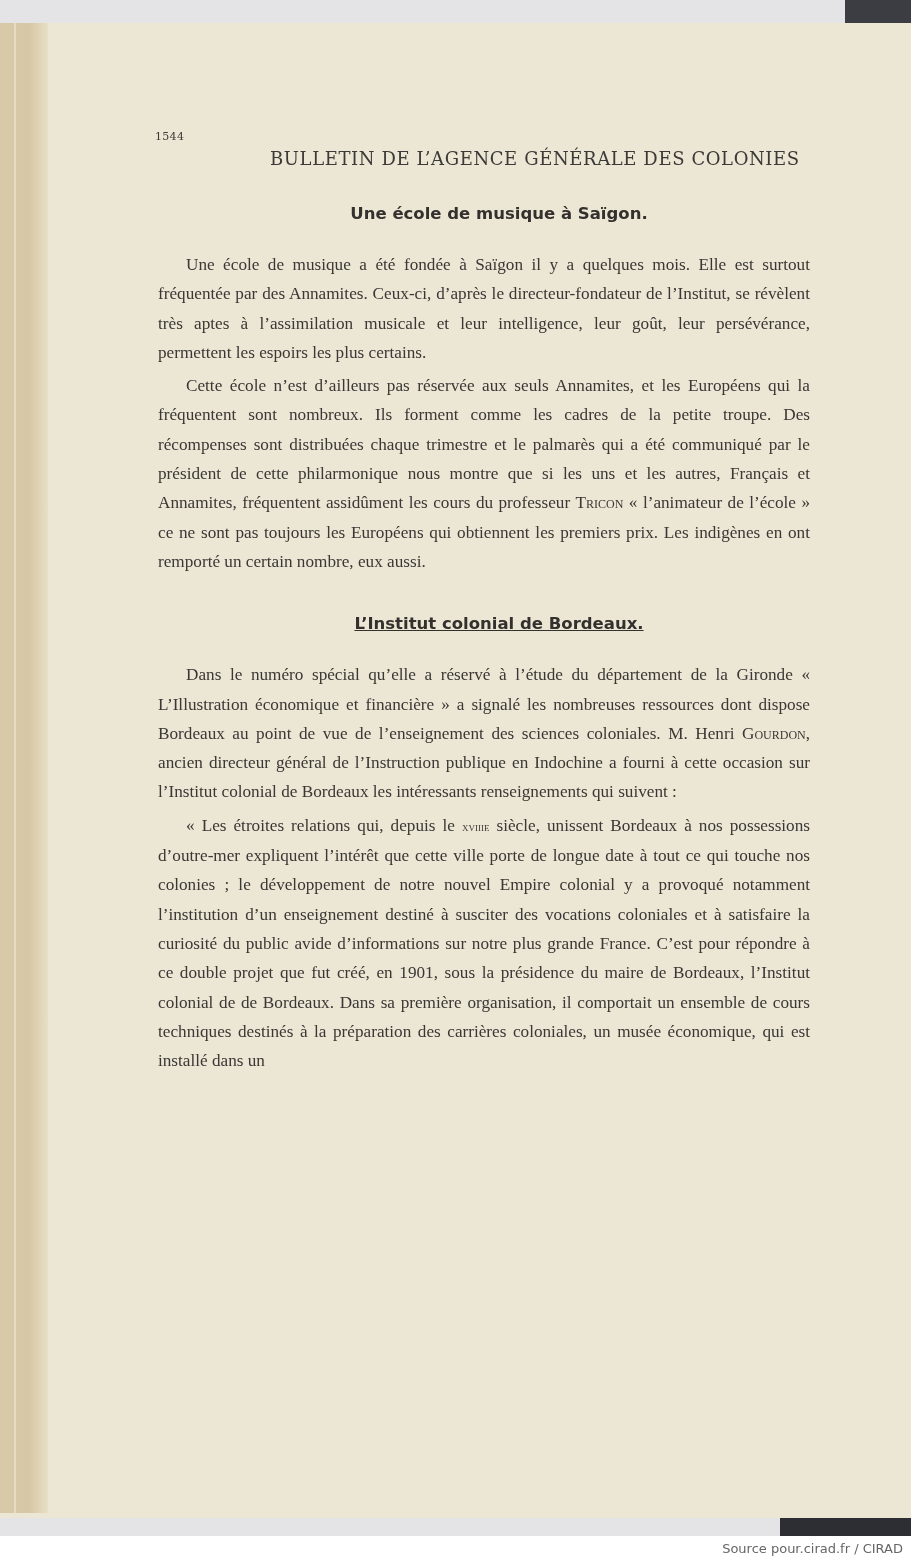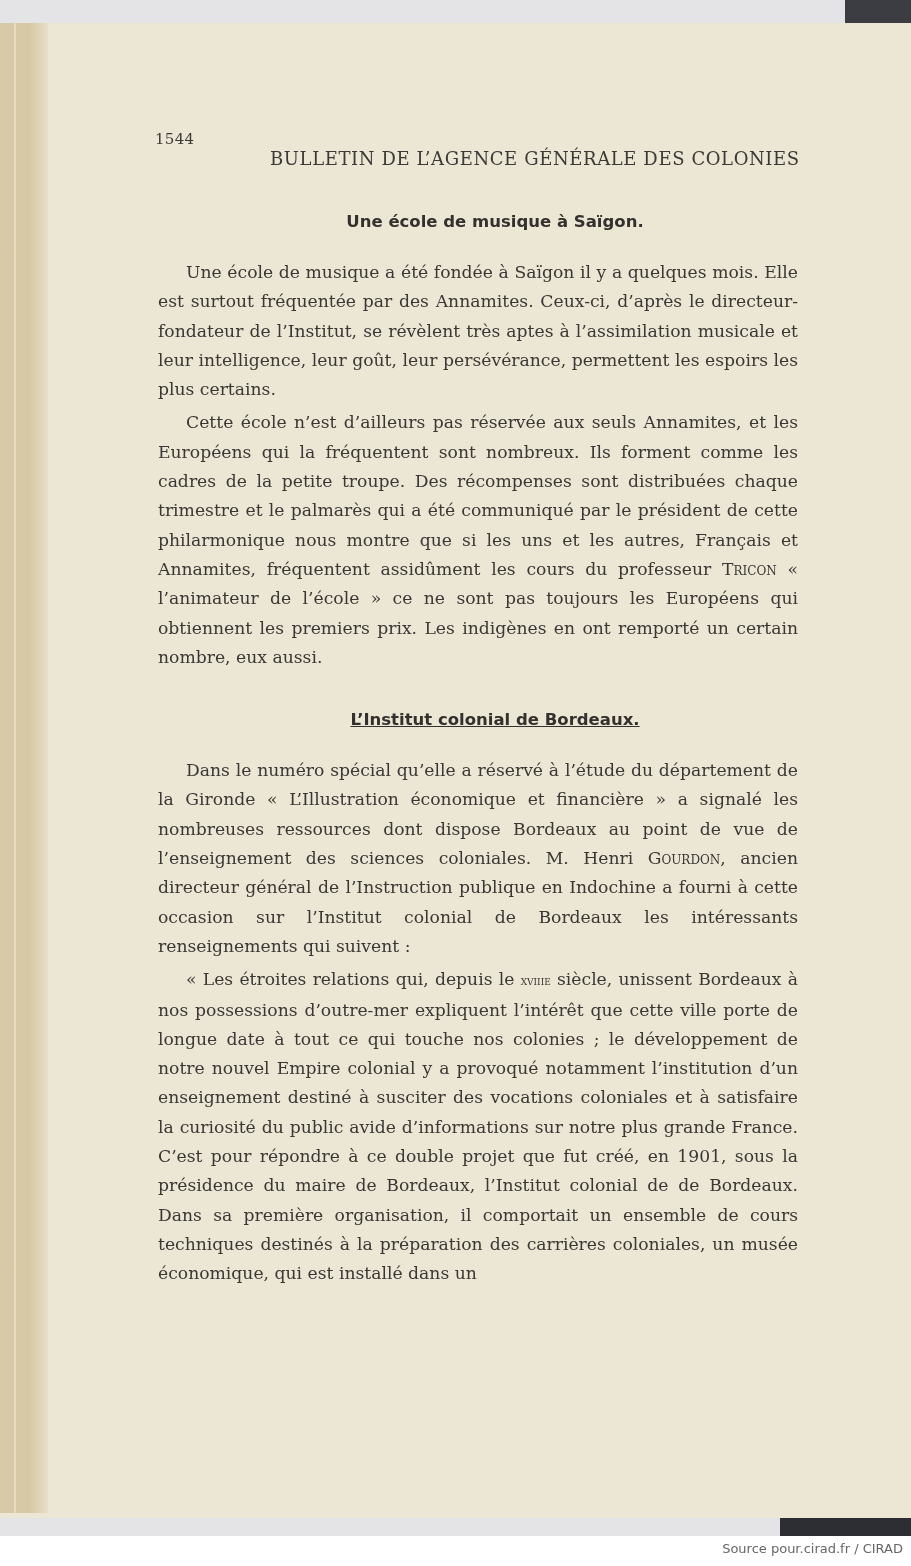--- a/index.html
+++ b/index.html
@@ -29,35 +29,35 @@
     background:linear-gradient(90deg,#d8c9a8 0%,#d6c7a5 60%,#e2d5b8 85%,#e8e0c9 100%);
   }
   .page-edge::after {
     content:""; position:absolute; left:14px; top:0; width:2px; height:100%;
     background:#e6dcc2;
   }
   .running-head {
     position:absolute; left:155px; top:130px; width:660px;
     font-size:13.5px; color:#3c3a36; letter-spacing:0.3px;
   }
-  .running-head .pagenum { position:absolute; left:0; top:0; font-size:15px; }
+  .running-head .pagenum { position:absolute; left:0; top:0; font-size:11px; }
   .running-head .title { position:absolute; left:115px; top:18px; font-variant:small-caps; font-size:18px; letter-spacing:0.6px;}
   .content {
     position:absolute; left:158px; top:196px; width:652px;
     color:#3a3734; font-size:17.2px; line-height:29.3px;
     text-align:justify;
   }
   h2 {
     font-family:"DejaVu Sans", sans-serif;
     font-weight:bold; font-size:16.5px; text-align:center;
-    margin:8px; padding:0; line-height:36px; color:#33302d;
+    margin:0; padding:0; line-height:36px; color:#33302d;
   }
   h2.s1 { margin-left:30px; }
   h2.s2 { margin-top:30px; margin-bottom:6px; margin-left:30px;text-decoration:underline; }
-  p { margin:0 12px 0 0; text-indent:28px; }
+  p { margin:0 0 0 0; text-indent:28px;font-family:Liberation Serif, serif; }
   p.first { margin-top:18px; }
   p.gap { margin-top:4px; }
   .sc { font-variant:small-caps; }
   .source {
     position:absolute; right:8px; top:1541px;
     font-family:"DejaVu Sans", sans-serif; font-size:13px; color:#666;
   }
 </style>
 </head>
 <body>

